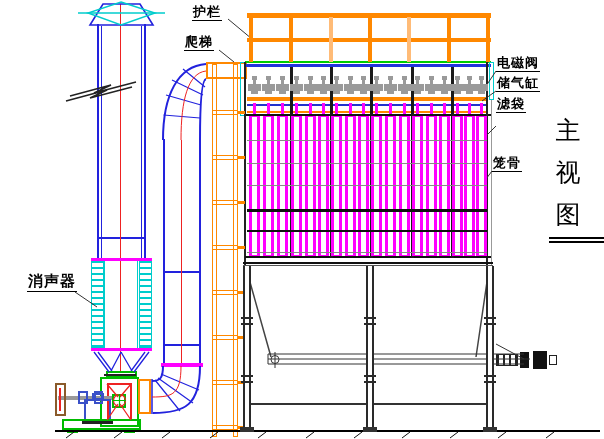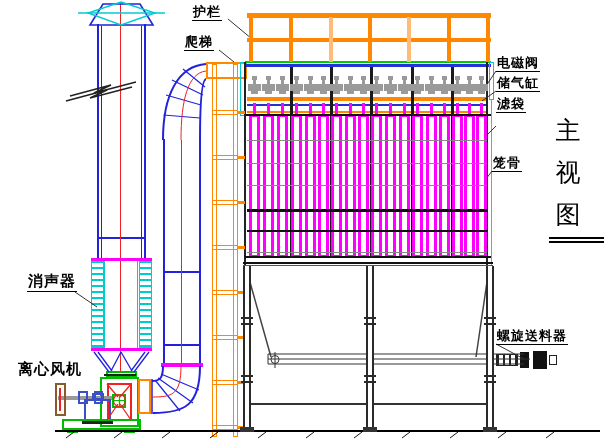--- a/index.html
+++ b/index.html
@@ -156,22 +156,20 @@
     <path d="M66,438 l8,-6 M114,438 l8,-6 M162,438 l8,-6 M210,438 l8,-6 M258,438 l8,-6 M306,438 l8,-6 M354,438 l8,-6 M402,438 l8,-6 M450,438 l8,-6 M498,438 l8,-6 M546,438 l8,-6" stroke="#111" stroke-width="1"></path>
   </svg>
 
   <div class="lbl" style="left:192px;top:5px;">护栏</div>
   <div class="lbl" style="left:184px;top:35px;">爬梯</div>
   <div class="lbl" style="left:496px;top:56px;">电磁阀</div>
   <div class="lbl" style="left:496px;top:76px;">储气缸</div>
   <div class="lbl" style="left:496px;top:97px;">滤袋</div>
   <div class="lbl" style="left:492px;top:156px;">笼骨</div>
   <div class="lbl big" style="left:27px;top:274px;">消声器</div>
-  <div class="lbl big noline" style="left:17px;top:362px;">离心风机</div>
-  <div class="lbl" style="left:496px;top:329px;">螺旋送料器</div>
 
   <div class="vtitle">
     <span>主</span>
     <span>视</span>
     <span>图</span>
   </div>
   <div class="abs" style="left:549px;top:237px;width:55px;height:2px;background:#000;"></div>
   <div class="abs" style="left:549px;top:241px;width:55px;height:2px;background:#000;"></div>
 <div class="post" style="left: 249px; background: var(--orange);"></div>
     <div class="post" style="left: 289px; background: var(--orange);"></div>

